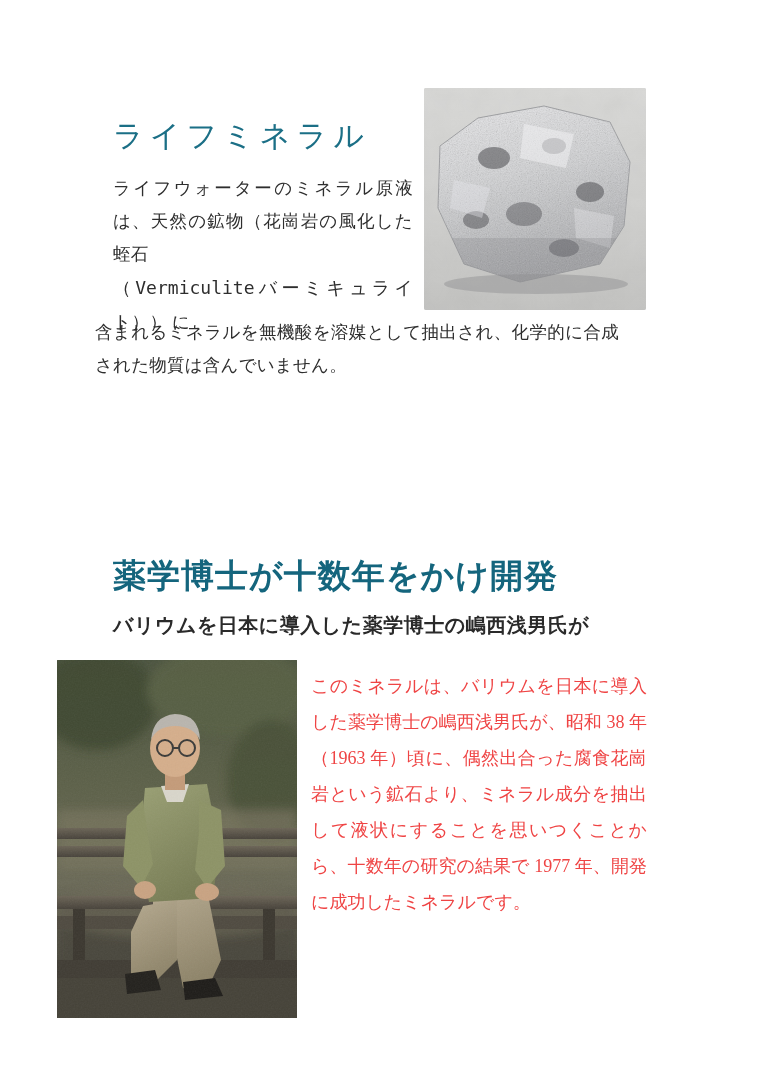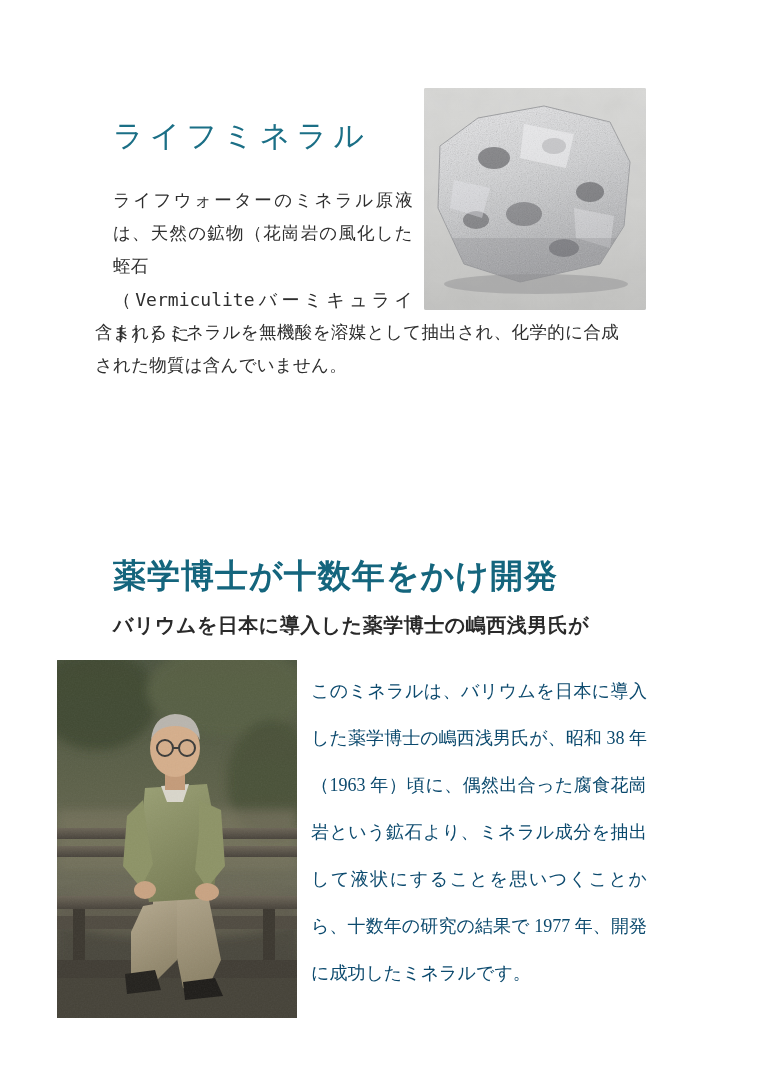--- a/index.html
+++ b/index.html
@@ -52,21 +52,21 @@
     font-size: 17.5px;
     line-height: 33px;
     color: #2e2e2e;
     letter-spacing: 0.2px;
     text-align: justify;
   }
 
   .para-1a {
     position: absolute;
     left: 113px;
-    top: 184px;
+    top: 172px;
     width: 300px;
   }
   .para-1b {
     position: absolute;
     left: 95px;
     top: 316px;
     width: 524px;
   }
   .para-2 {
     position: absolute;
@@ -120,22 +120,22 @@
     border-radius: 1px;
   }
   .person-photo svg { display: block; width: 100%; height: 100%; }
 
   .para-3 {
     position: absolute;
     left: 311px;
     top: 668px;
     width: 336px;
     font-size: 18px;
-    line-height: 47px;
-    color: #0c4a6e;
+    line-height: 36px;
+    color: #ef4444;
     text-align: justify;
     text-align-last: left;
   }
 </style>
 </head>
 <body>
 
 <div class="page">
 
   <div class="rock-photo">

